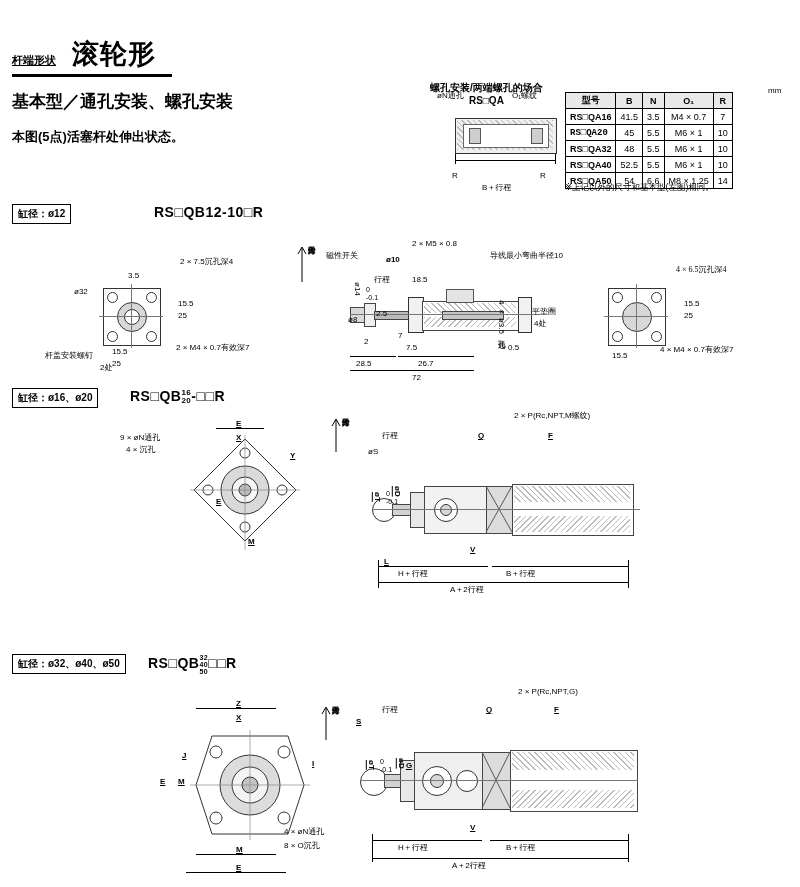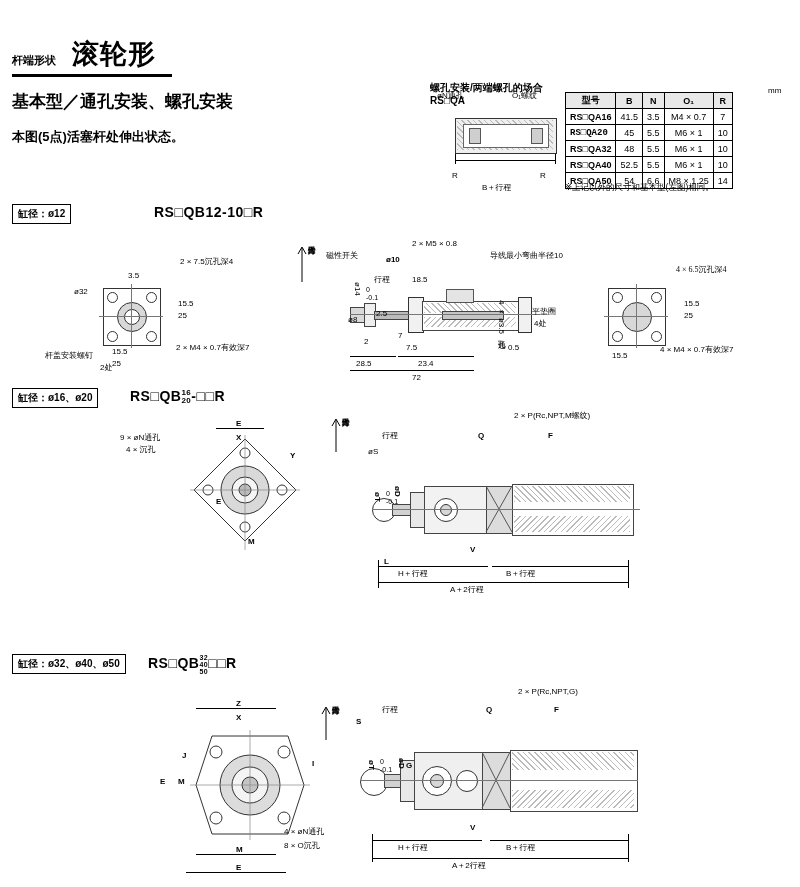--- a/index.html
+++ b/index.html
@@ -5,31 +5,31 @@
   html,body{margin:0;padding:0;}
   body{
     width:800px;height:887px;background:#ffffff;
     font-family:"Liberation Sans","DejaVu Sans",sans-serif;
     color:#000;position:relative;overflow:hidden;
   }
   .abs{position:absolute;}
   .t{font-size:10px;line-height:1.1;white-space:nowrap;}
   .t8{font-size:8px;line-height:1.1;white-space:nowrap;}
   .t7{font-size:7px;line-height:1.1;white-space:nowrap;}
-  .b{font-weight:bold;}
+  .b{font-weight:bold;text-decoration:underline;}
 
   
   #hdr-small{left:12px;top:54px;font-size:11px;font-weight:bold;}
   #hdr-big{left:72px;top:36px;font-size:27px;font-weight:bold;letter-spacing:1px;}
   #hdr-rule{left:12px;top:74px;width:160px;height:3px;background:#000;}
   #sub1{left:12px;top:90px;font-size:17px;font-weight:bold;}
   #sub2{left:12px;top:128px;font-size:13px;font-weight:bold;}
 
   
-  #tbl-title{left:430px;top:82px;font-size:10px;font-weight:bold;text-align:left;line-height:1.25;}
+  #tbl-title{left:430px;top:82px;font-size:10px;font-weight:bold;text-align:center;line-height:1.25;}
   #mm{left:768px;top:86px;font-size:8px;}
   table.spec{border-collapse:collapse;font-size:9px;}
   table.spec th,table.spec td{border:1px solid #000;padding:1px 4px;text-align:center;height:13px;}
   table.spec th{background:#e9e9e9;font-weight:bold;}
   #tbl-note{left:565px;top:182px;font-size:8.5px;}
 
   
   .seclbl{border:1px solid #000;padding:2px 5px;font-size:10px;font-weight:bold;background:#fff;}
   .secmodel{font-size:14px;font-weight:bold;letter-spacing:0.5px;}
 
@@ -186,21 +186,21 @@
 <div class="abs t8" style="left:412px;top:276px;">18.5</div>
 <div class="abs t8" style="left:496px;top:300px;writing-mode:vertical-rl;">4 × ø3.5通孔</div>
 <div class="abs t8" style="left:532px;top:308px;">平垫圈</div>
 <div class="abs t8" style="left:534px;top:320px;">4处</div>
 <div class="abs t8" style="left:374px;top:276px;">行程</div>
 <div class="abs t8" style="left:364px;top:338px;">2</div>
 <div class="abs t8" style="left:398px;top:332px;">7</div>
 <div class="abs t8" style="left:406px;top:344px;">7.5</div>
 <div class="abs t8" style="left:508px;top:344px;">0.5</div>
 <div class="abs t8" style="left:356px;top:360px;">28.5</div>
-<div class="abs t8" style="left:418px;top:360px;">23.4</div>
+<div class="abs t8" style="left:418px;top:360px;">26.7</div>
 <div class="abs t8" style="left:412px;top:374px;">72</div>
 <div class="abs ln lh" style="left:350px;top:356px;width:46px;"></div>
 <div class="abs ln lh" style="left:398px;top:356px;width:76px;"></div>
 <div class="abs ln lh" style="left:350px;top:370px;width:124px;"></div>
 
 <div class="abs" style="left:600px;top:280px;width:80px;height:70px;">
   <div class="abs" style="left:8px;top:8px;width:56px;height:56px;border:1px solid #333;background:#fff;"></div>
   <div class="abs circg" style="left:22px;top:22px;width:28px;height:28px;"></div>
   <div class="abs circ" style="left:12px;top:12px;width:9px;height:9px;"></div>
   <div class="abs circ" style="left:51px;top:12px;width:9px;height:9px;"></div>

